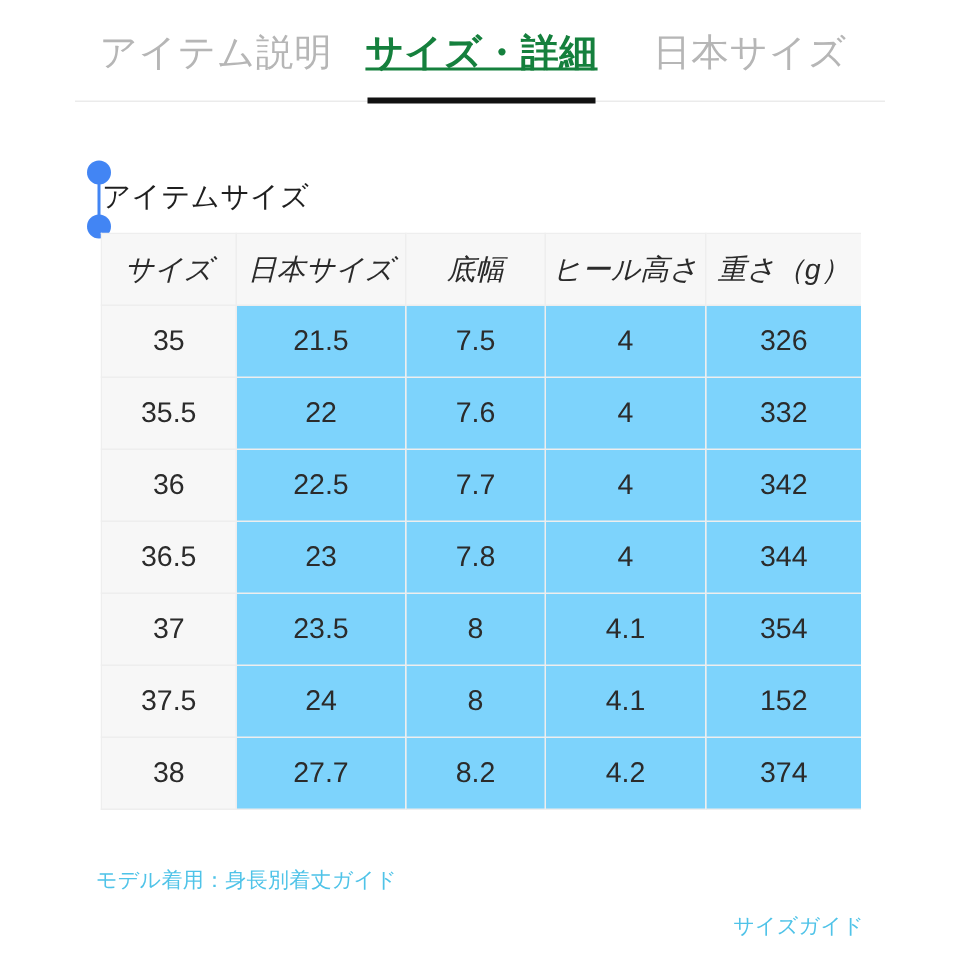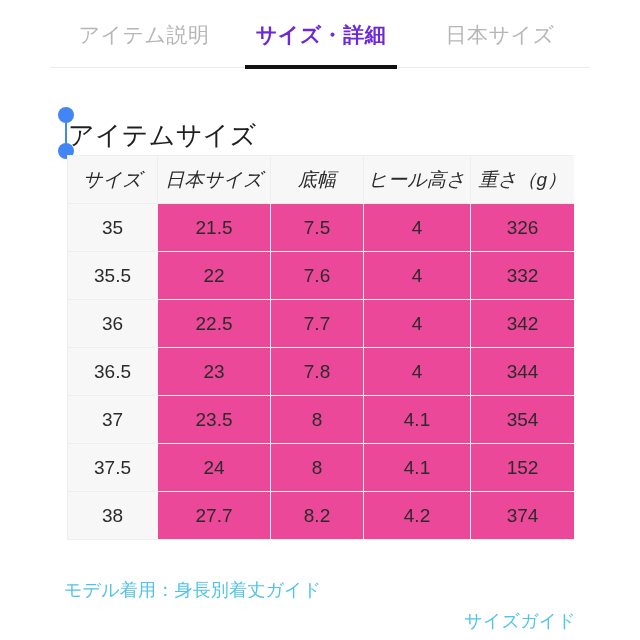--- a/index.html
+++ b/index.html
@@ -30,46 +30,46 @@
     top: 67px;
     width: 540px;
     height: 1px;
     background: #ebebeb;
   }
   .tab {
     position: absolute;
     top: 18px;
     height: 34px;
     line-height: 34px;
-    font-size: 21px;
+    font-size: 25px;
     letter-spacing: 0.5px;
     text-align: center;
     white-space: nowrap;
     cursor: pointer;
   }
   .tab-inactive { color: #b6b6b6; font-weight: 400; }
-  .tab-active   { color: #6d28d9; font-weight: 700; }
+  .tab-active   { color: #15803d; font-weight: 700; text-decoration: underline; }
   #tab0 { left: 62px;  width: 164px; }
   #tab1 { left: 240px; width: 162px; }
   #tab2 { left: 424px; width: 152px; }
   .tab-underline {
     position: absolute;
     left: 245px;
     top: 65px;
     width: 152px;
     height: 4px;
     background: #111111;
   }
 
   
   .section-title {
     position: absolute;
     left: 68px;
     top: 118px;
-    font-size: 26px;
+    font-size: 19px;
     font-weight: 500;
     color: #1f1f1f;
     white-space: nowrap;
     letter-spacing: 0.3px;
   }
 
   
   .sel-handle {
     position: absolute;
     left: 58px;
@@ -120,21 +120,21 @@
   table.size-table th,
   table.size-table td {
     height: 47px;
     border: 1px solid #eeeeee;
     text-align: center;
     vertical-align: middle;
     font-size: 19px;
     font-weight: 400;
     color: #2b2b2b;
     padding: 0;
-    background: #ec4899;
+    background: #7dd3fc;
   }
   table.size-table thead th {
     background: #f7f7f7;
     font-weight: 400;
     color: #2b2b2b;
     letter-spacing: 0.2px;
     font-style: italic;
   }
   table.size-table tbody td.firstcol {
     background: #f7f7f7;
@@ -154,21 +154,21 @@
   .footer-links {
     position: absolute;
     left: 64px;
     top: 578px;
     width: 512px;
     height: 28px;
   }
   .flink {
     position: absolute;
     top: 0;
-    font-size: 18px;
+    font-size: 14px;
     color: #4fc3e8;
     white-space: nowrap;
     cursor: pointer;
     letter-spacing: 0.2px;
   }
   .flink-left  { left: 0; }
   .flink-right { right: 0; margin-top: 31px; }
 </style>
 </head>
 <body>

